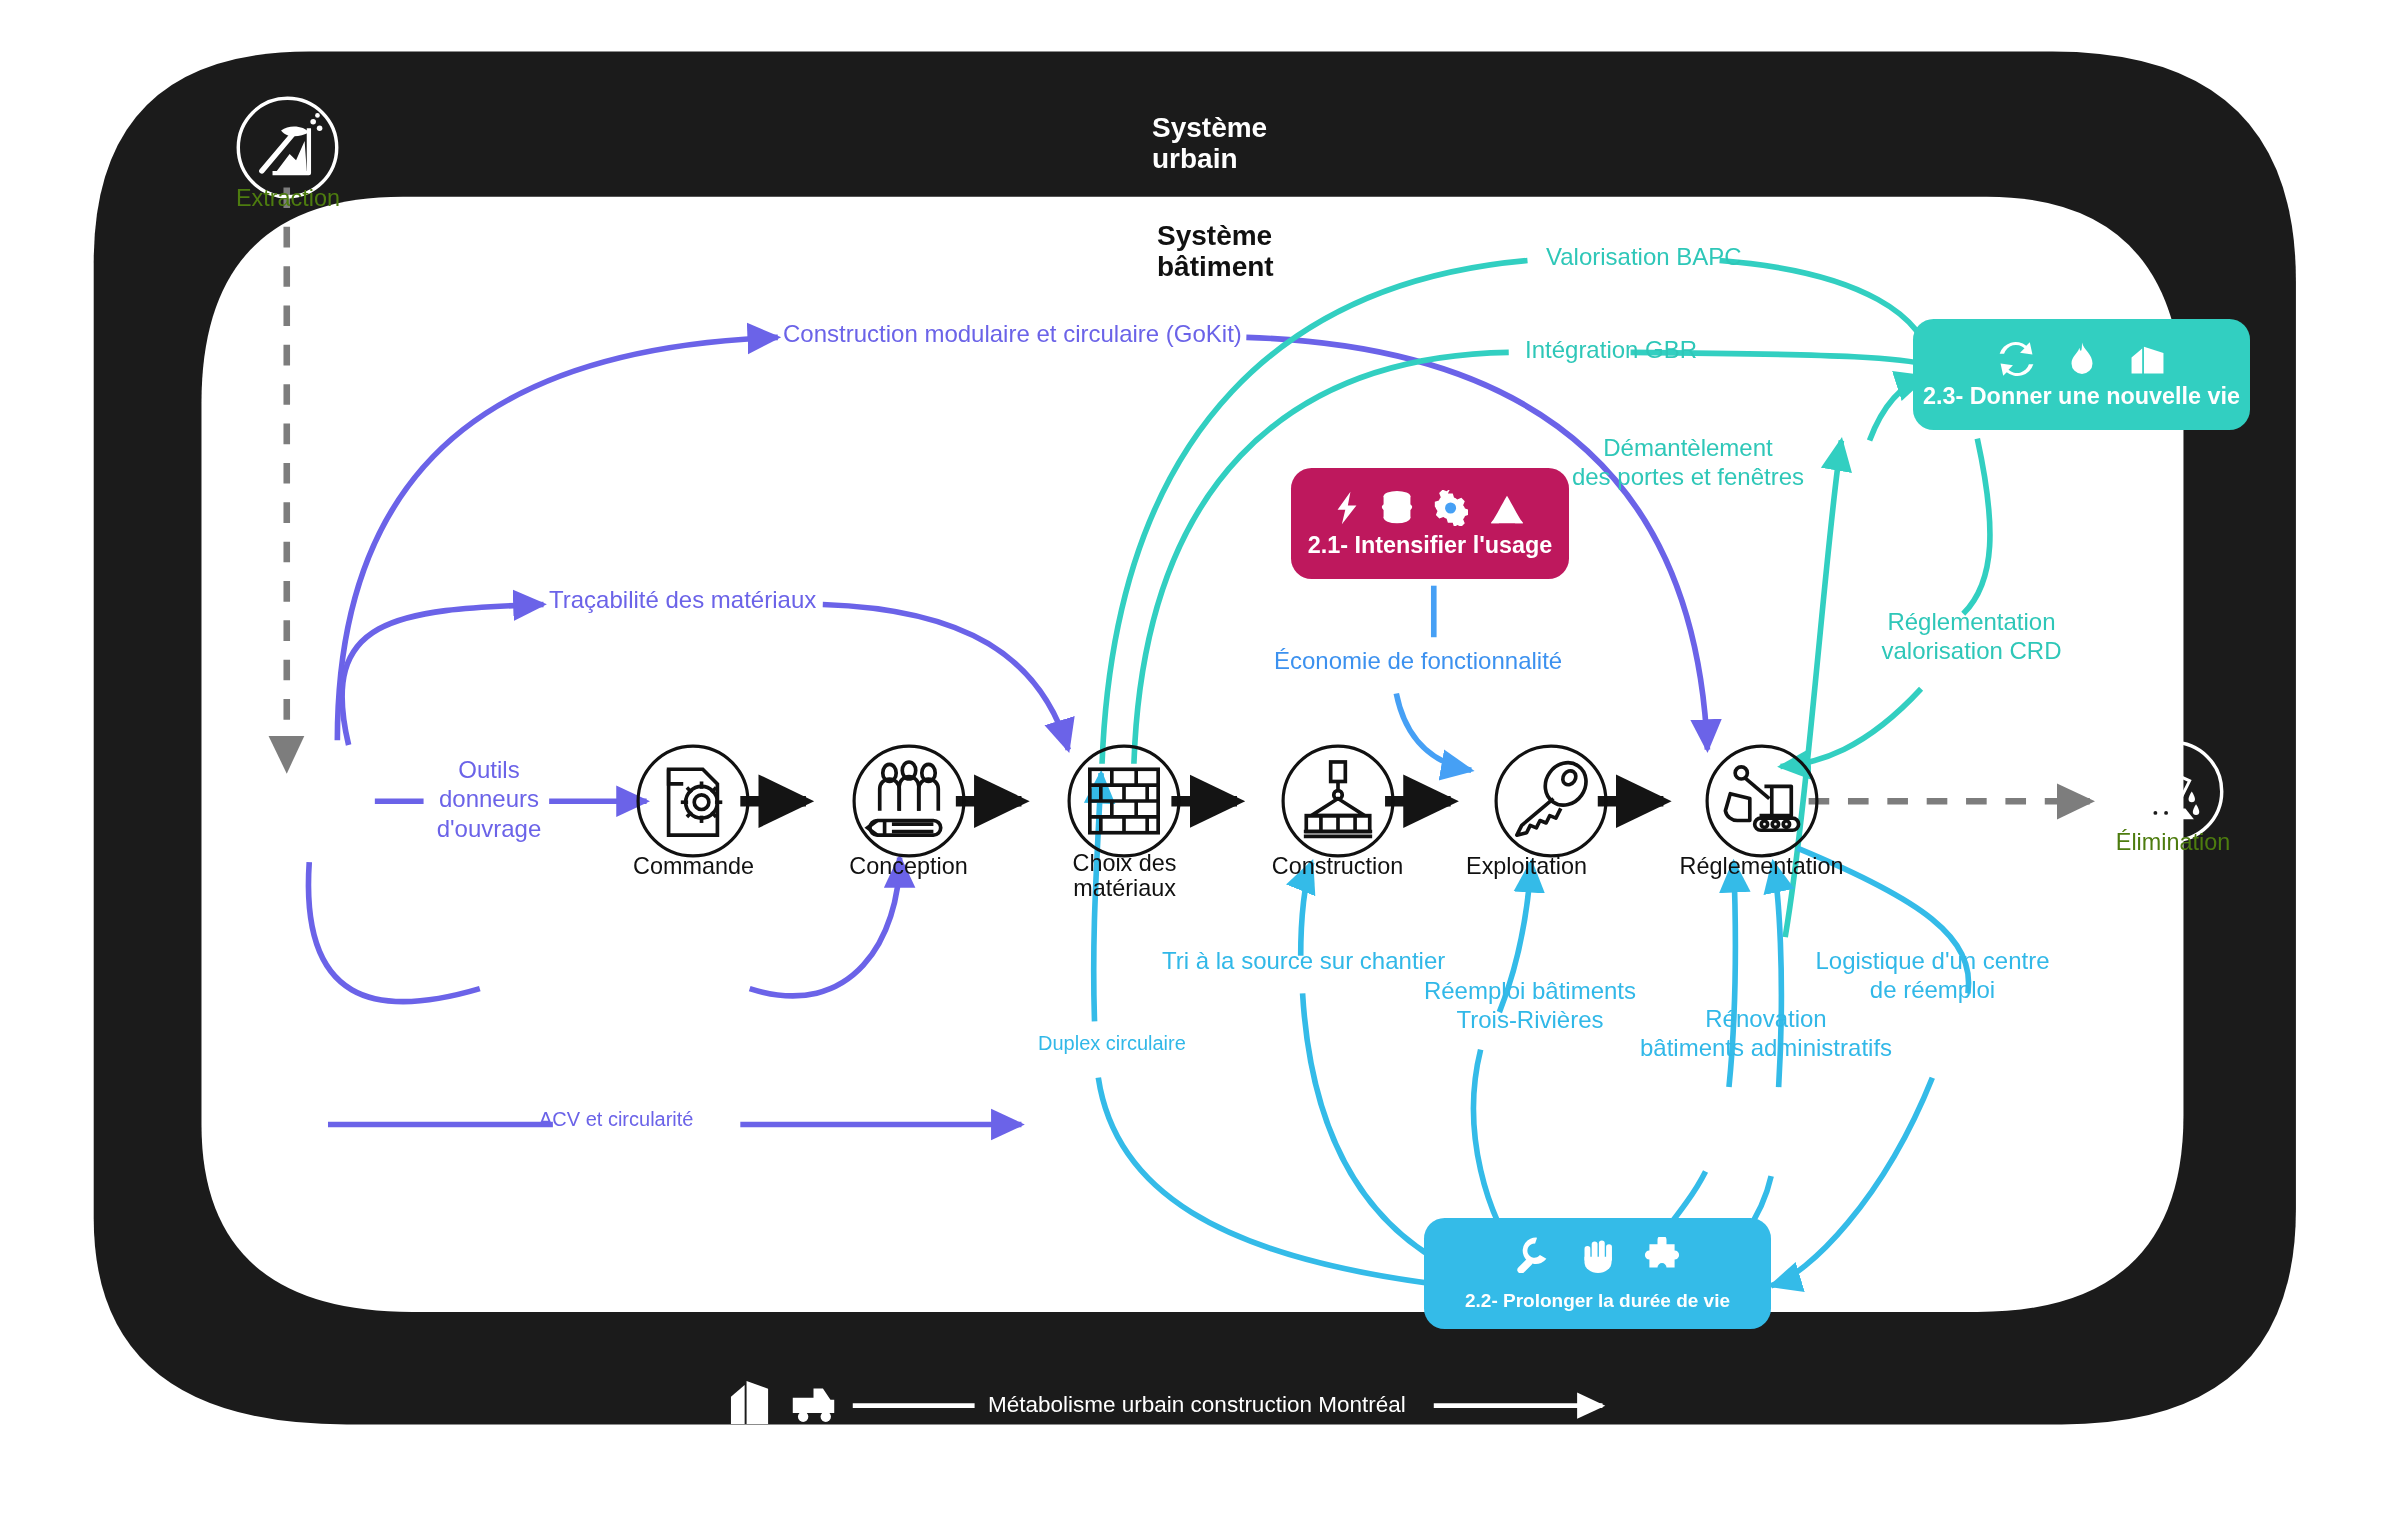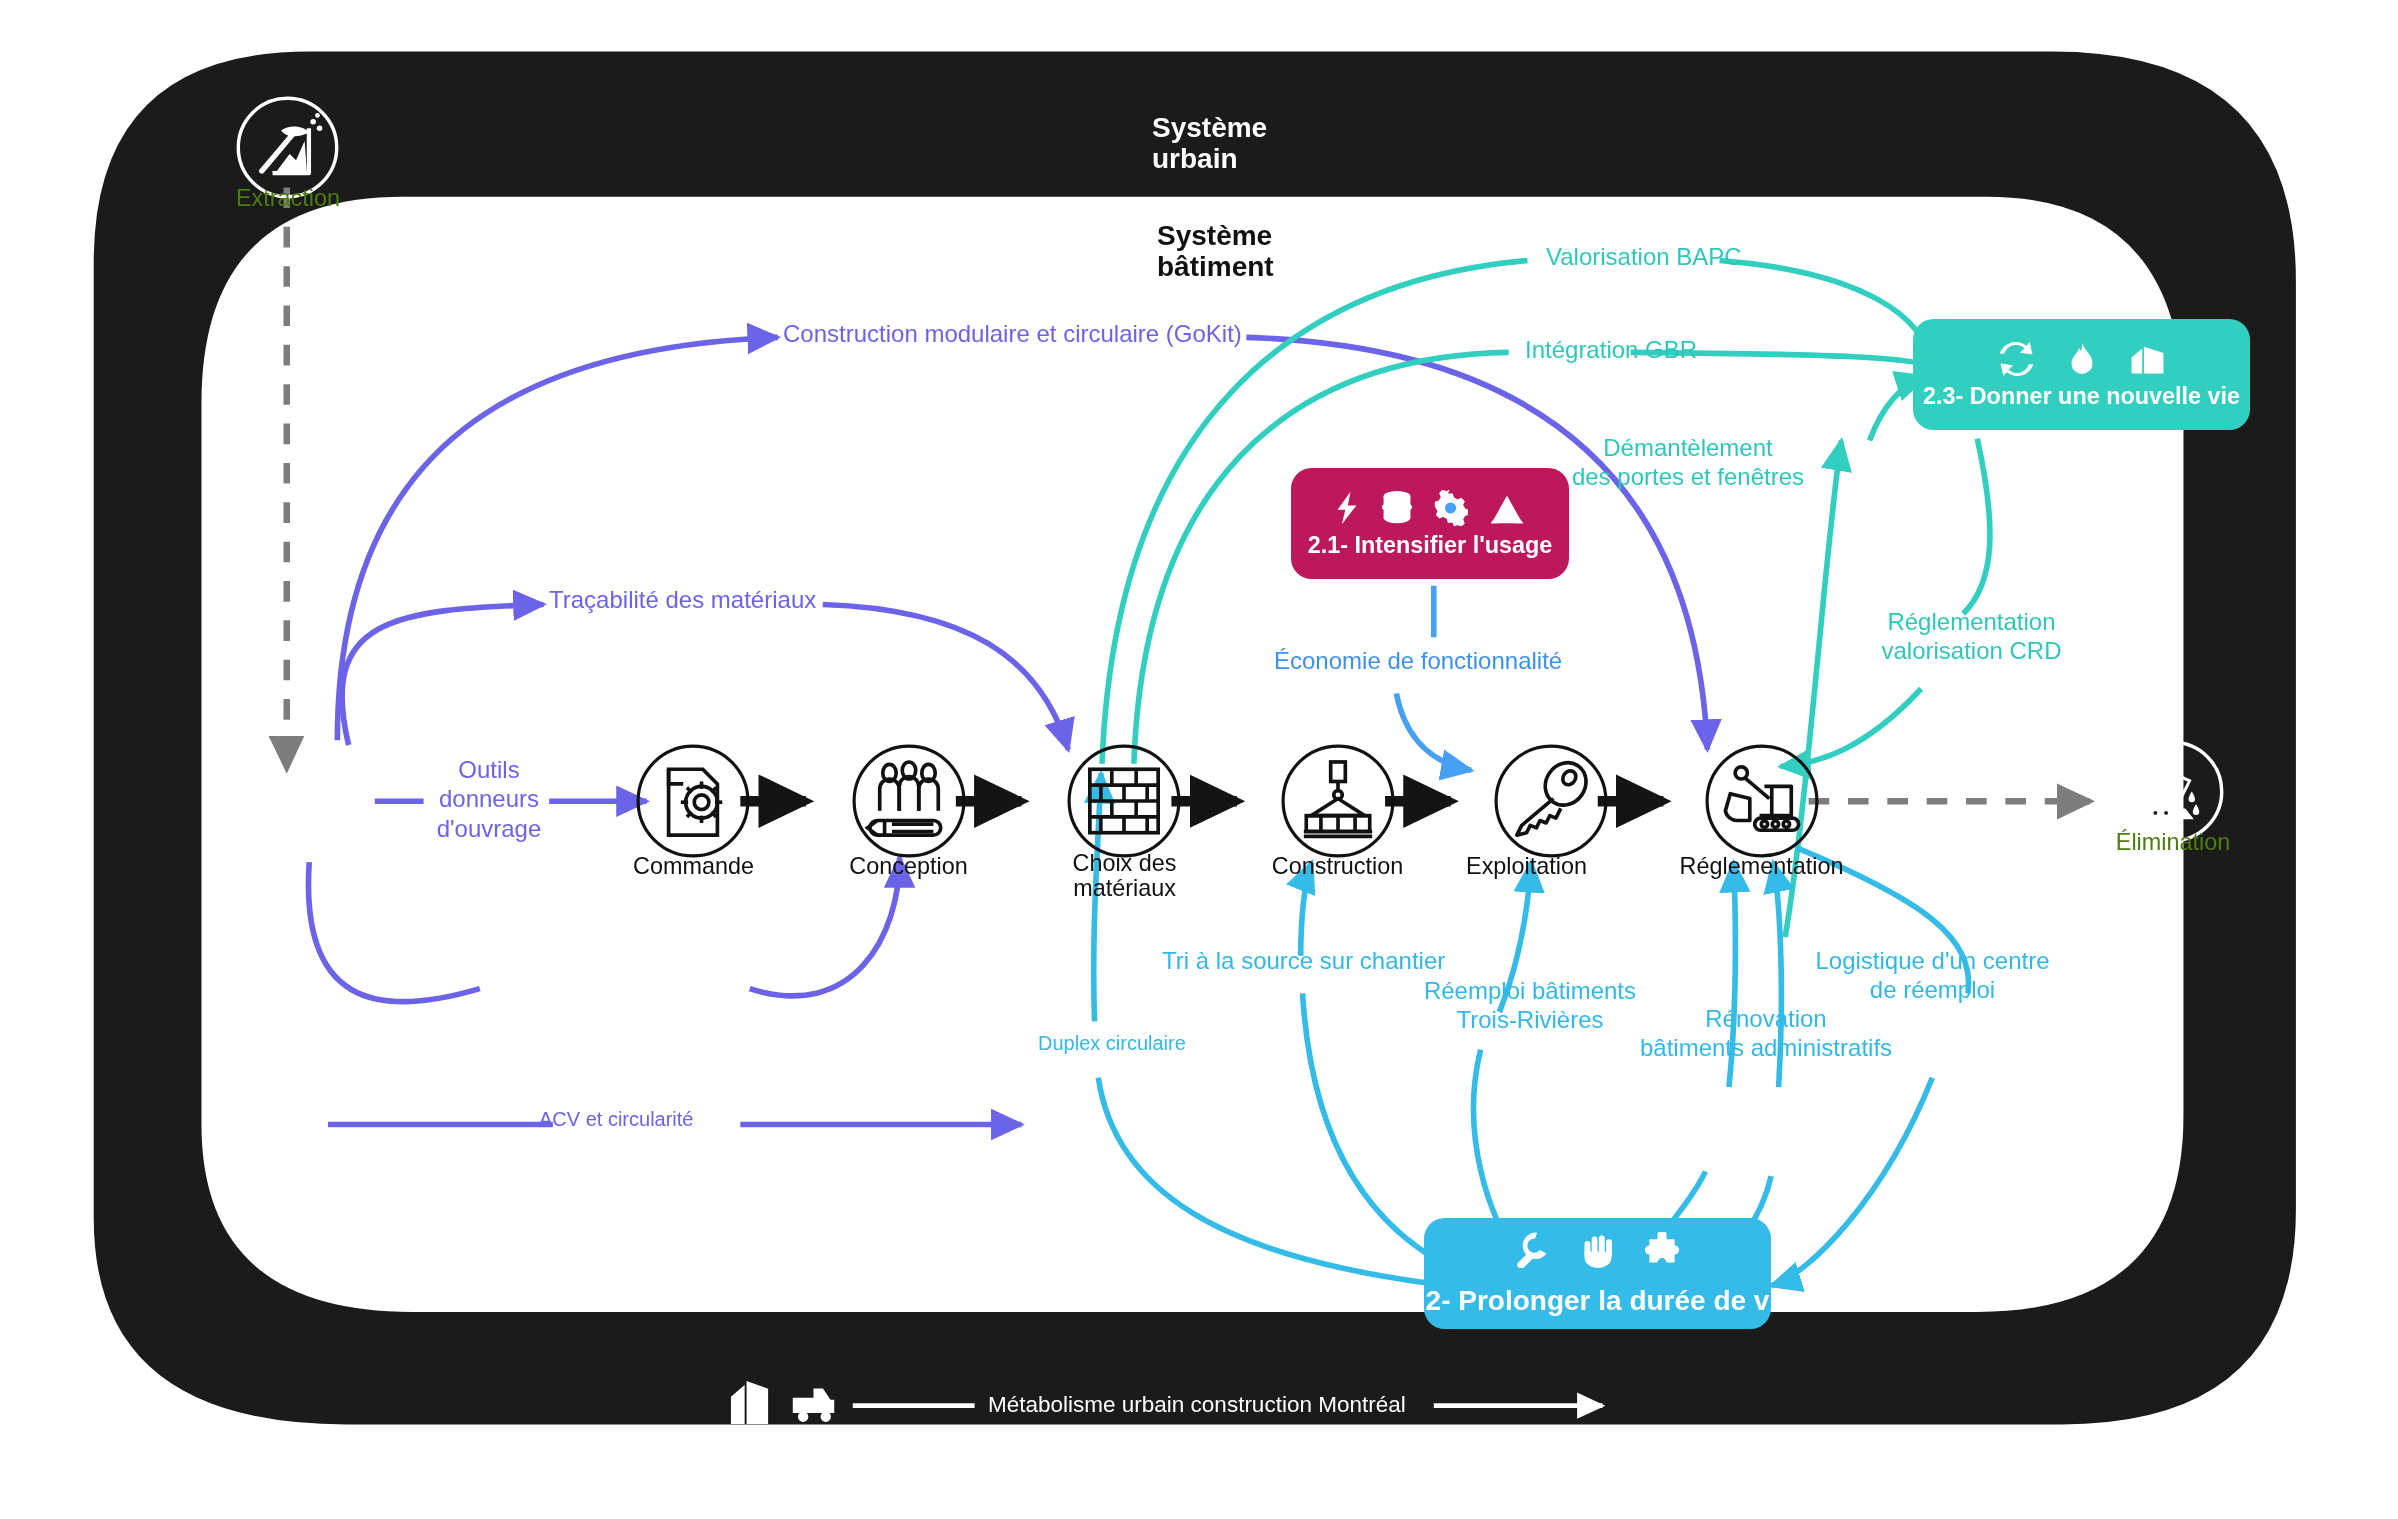--- a/index.html
+++ b/index.html
@@ -349,21 +349,21 @@
         <rect x="5" y="10" width="6.5" height="18" rx="3.2" fill="#fff"></rect>
         <rect x="13" y="5" width="6.5" height="23" rx="3.2" fill="#fff"></rect>
         <rect x="21" y="4" width="6.5" height="24" rx="3.2" fill="#fff"></rect>
         <rect x="29" y="8" width="6.5" height="20" rx="3.2" fill="#fff"></rect>
         <path d="M5,22 L35,22 L35,28 a15,12 0 0,1 -30,0 Z" fill="#fff"></path>
       </svg>
       <svg width="36" height="36" viewBox="0 0 40 40">
         <path d="M15,3 a5,5 0 0,1 10,0 L25,8 L34,8 L34,15 a5,5 0 0,1 0,10 L34,34 L25,34 a5,5 0 0,0 -10,0 L6,34 L6,25 a5,5 0 0,1 0,-10 L6,8 L15,8 Z" fill="#fff"></path>
       </svg>
     </div>
-    <div class="blabel" style="font-size:28px;margin-top:17px;">2.2- Prolonger la durée de vie</div>
+    <div class="blabel" style="font-size:19px;margin-top:17px;">2.2- Prolonger la durée de vie</div>
   </div>
 
   <div class="badge" style="left:1913px;top:319px;width:337px;height:111px;padding:9.4px 0 7.5px;background:#32cfc1;">
     <div class="icons" style="gap:32px;">
       <svg width="39" height="36" viewBox="0 0 44 40">
         <path d="M8,14 a14,14 0 0,1 23,-6 l-5,5 L40,15 L37,1 L33,5 a19,19 0 0,0 -30,9 Z" fill="#fff"></path>
         <path d="M36,26 a14,14 0 0,1 -23,6 l5,-5 L4,25 L7,39 L11,35 a19,19 0 0,0 30,-9 Z" fill="#fff"></path>
       </svg>
       <svg width="28" height="36" viewBox="0 0 32 40">
         <path d="M16,1 C18,10 28,14 28,25 a12,12 0 0,1 -24,0 C4,17 11,14 13,7 C14,12 16,13 16,1 Z" fill="#fff"></path>

